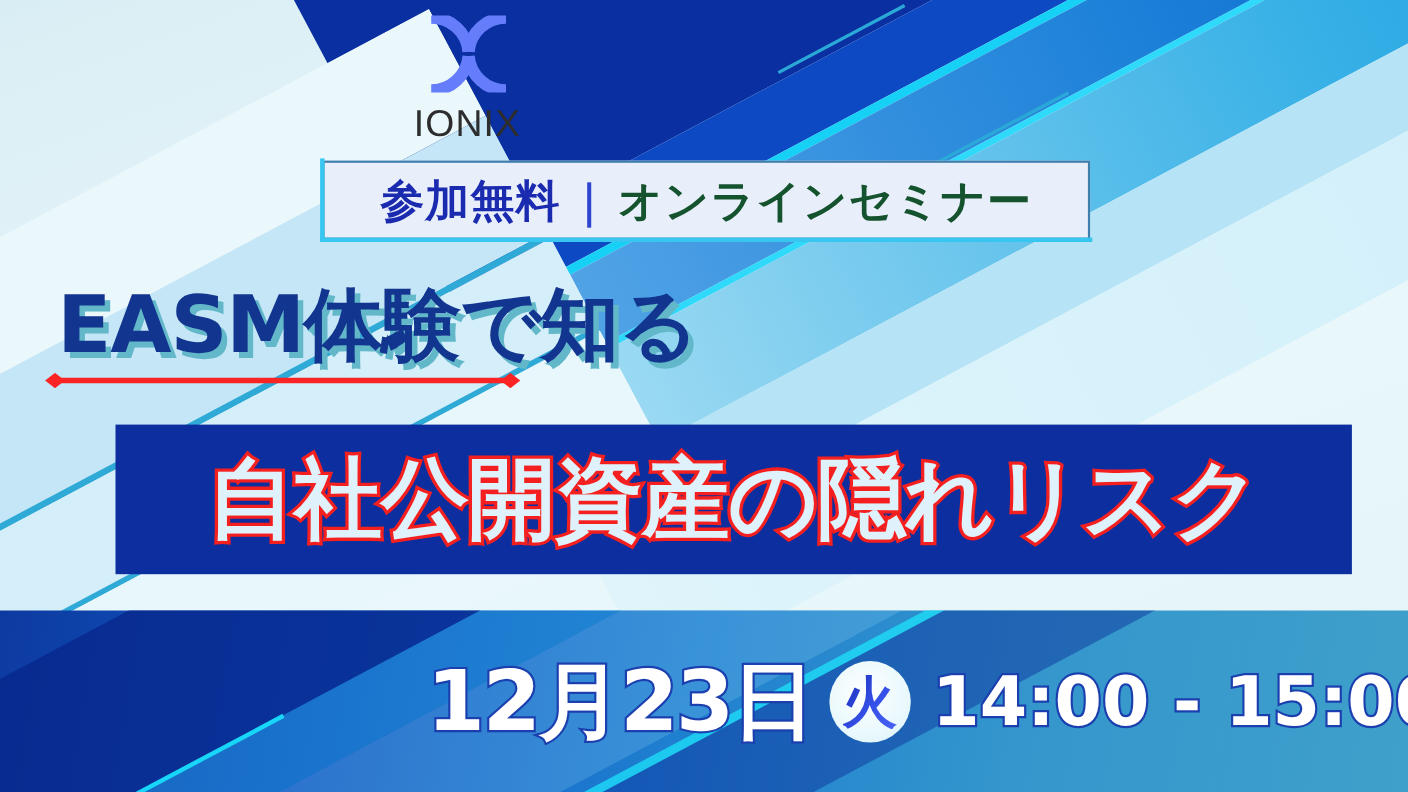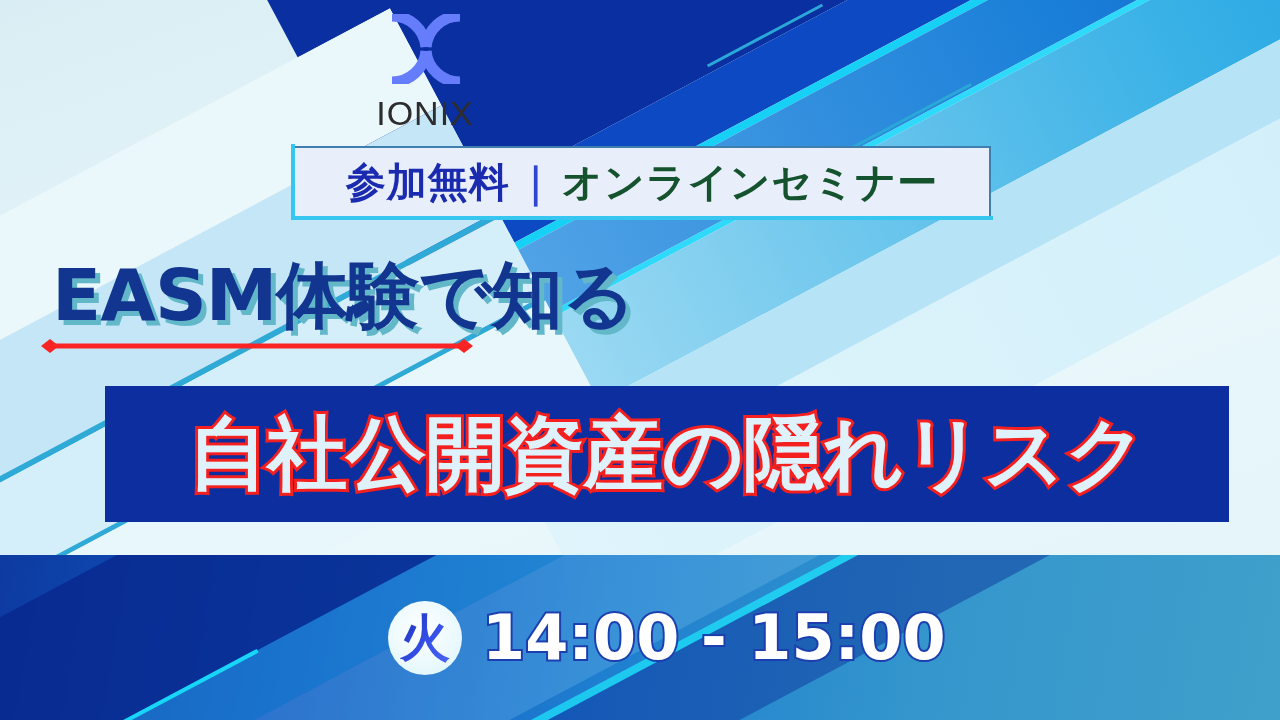--- a/index.html
+++ b/index.html
@@ -258,20 +258,21 @@
     <polygon points="10,0 19,7 10,14 1,7" fill="#fb2424"></polygon>
     <polygon points="424,0 433,7 424,14 415,7" fill="#fb2424"></polygon>
   </svg>
 
   <div class="title-band">
     <div class="title-text">自社公開資産の隠れリスク</div>
   </div>
 
   <div class="datetime">
     <div class="dt-inner">
+      <div class="date-text">12月23日</div>
       <div class="day-circle">
         <span>火</span>
       </div>
       <div class="time-text">14:00 - 15:00</div>
     </div>
   </div>
 
 
 </div>
 

